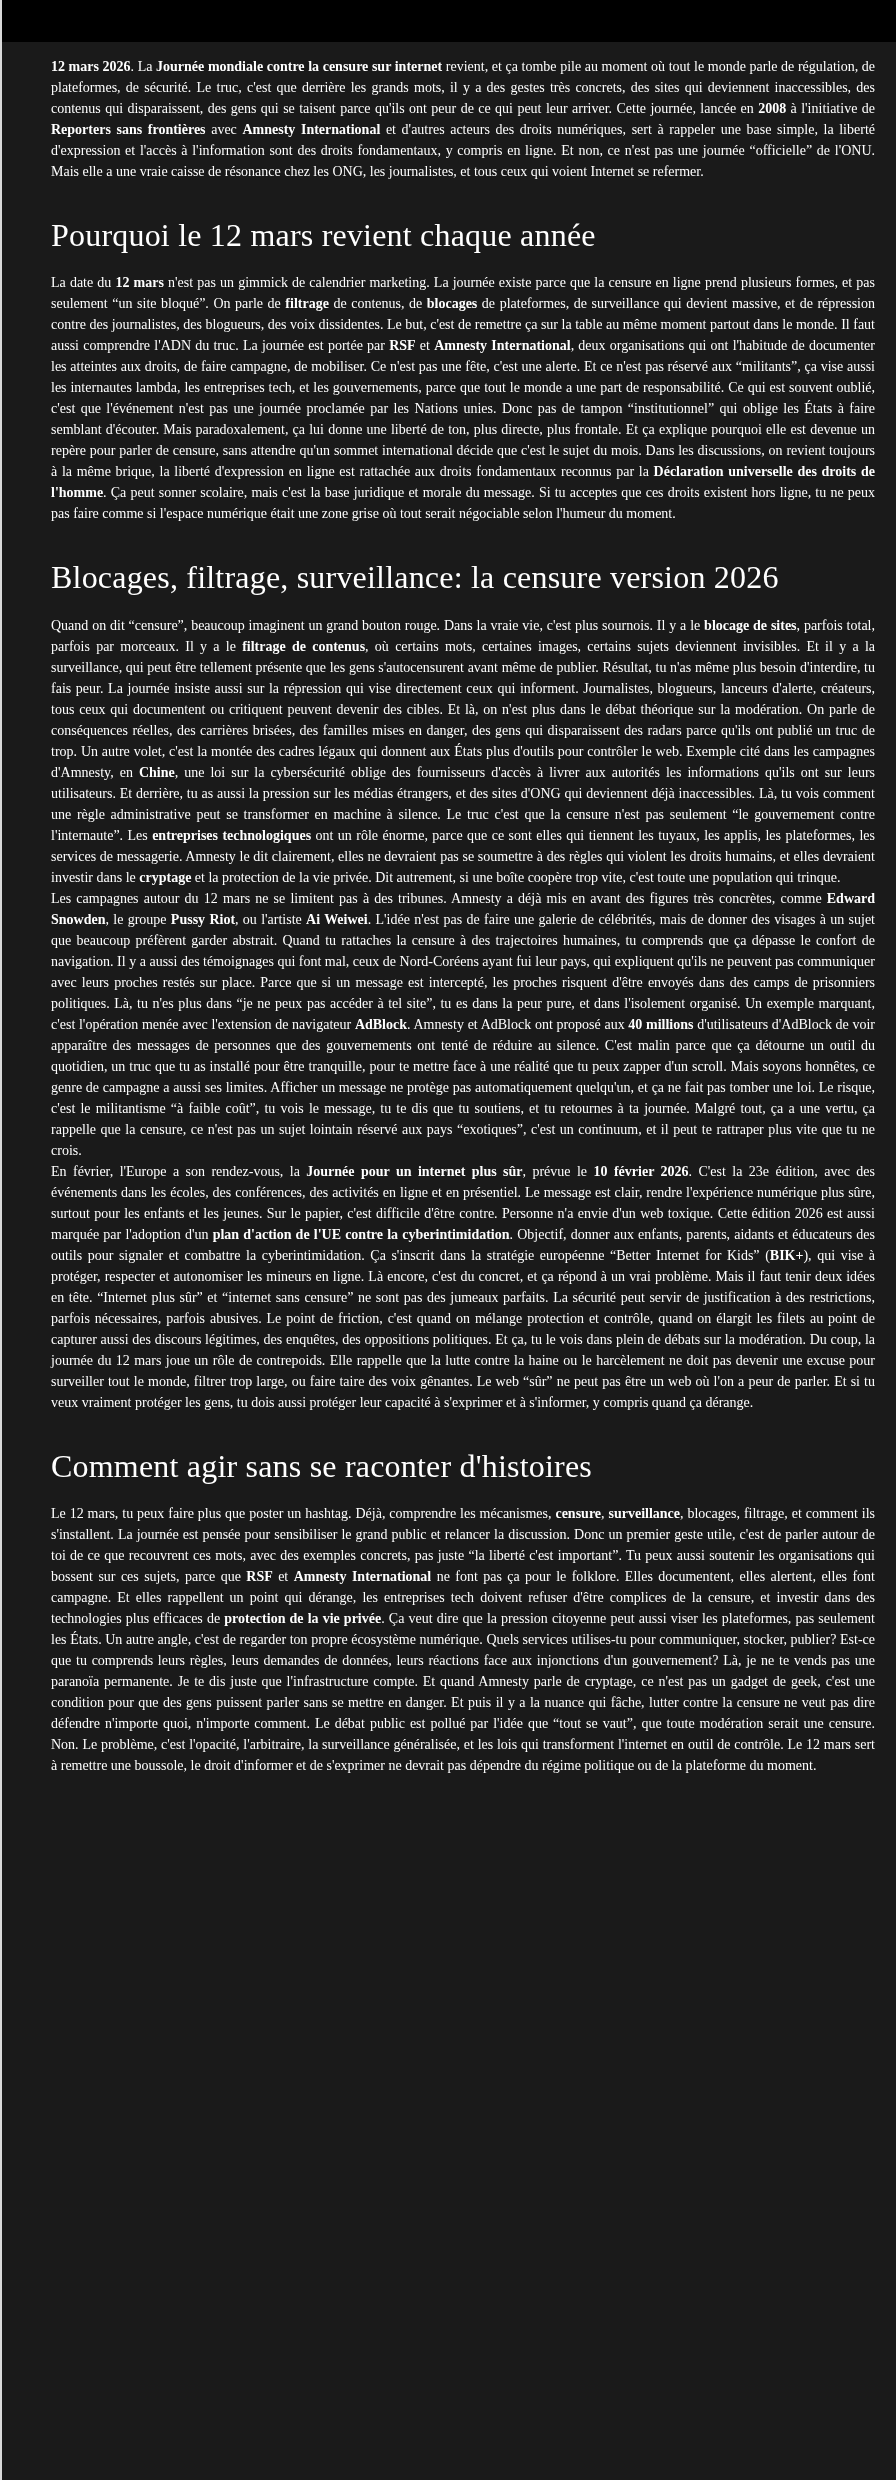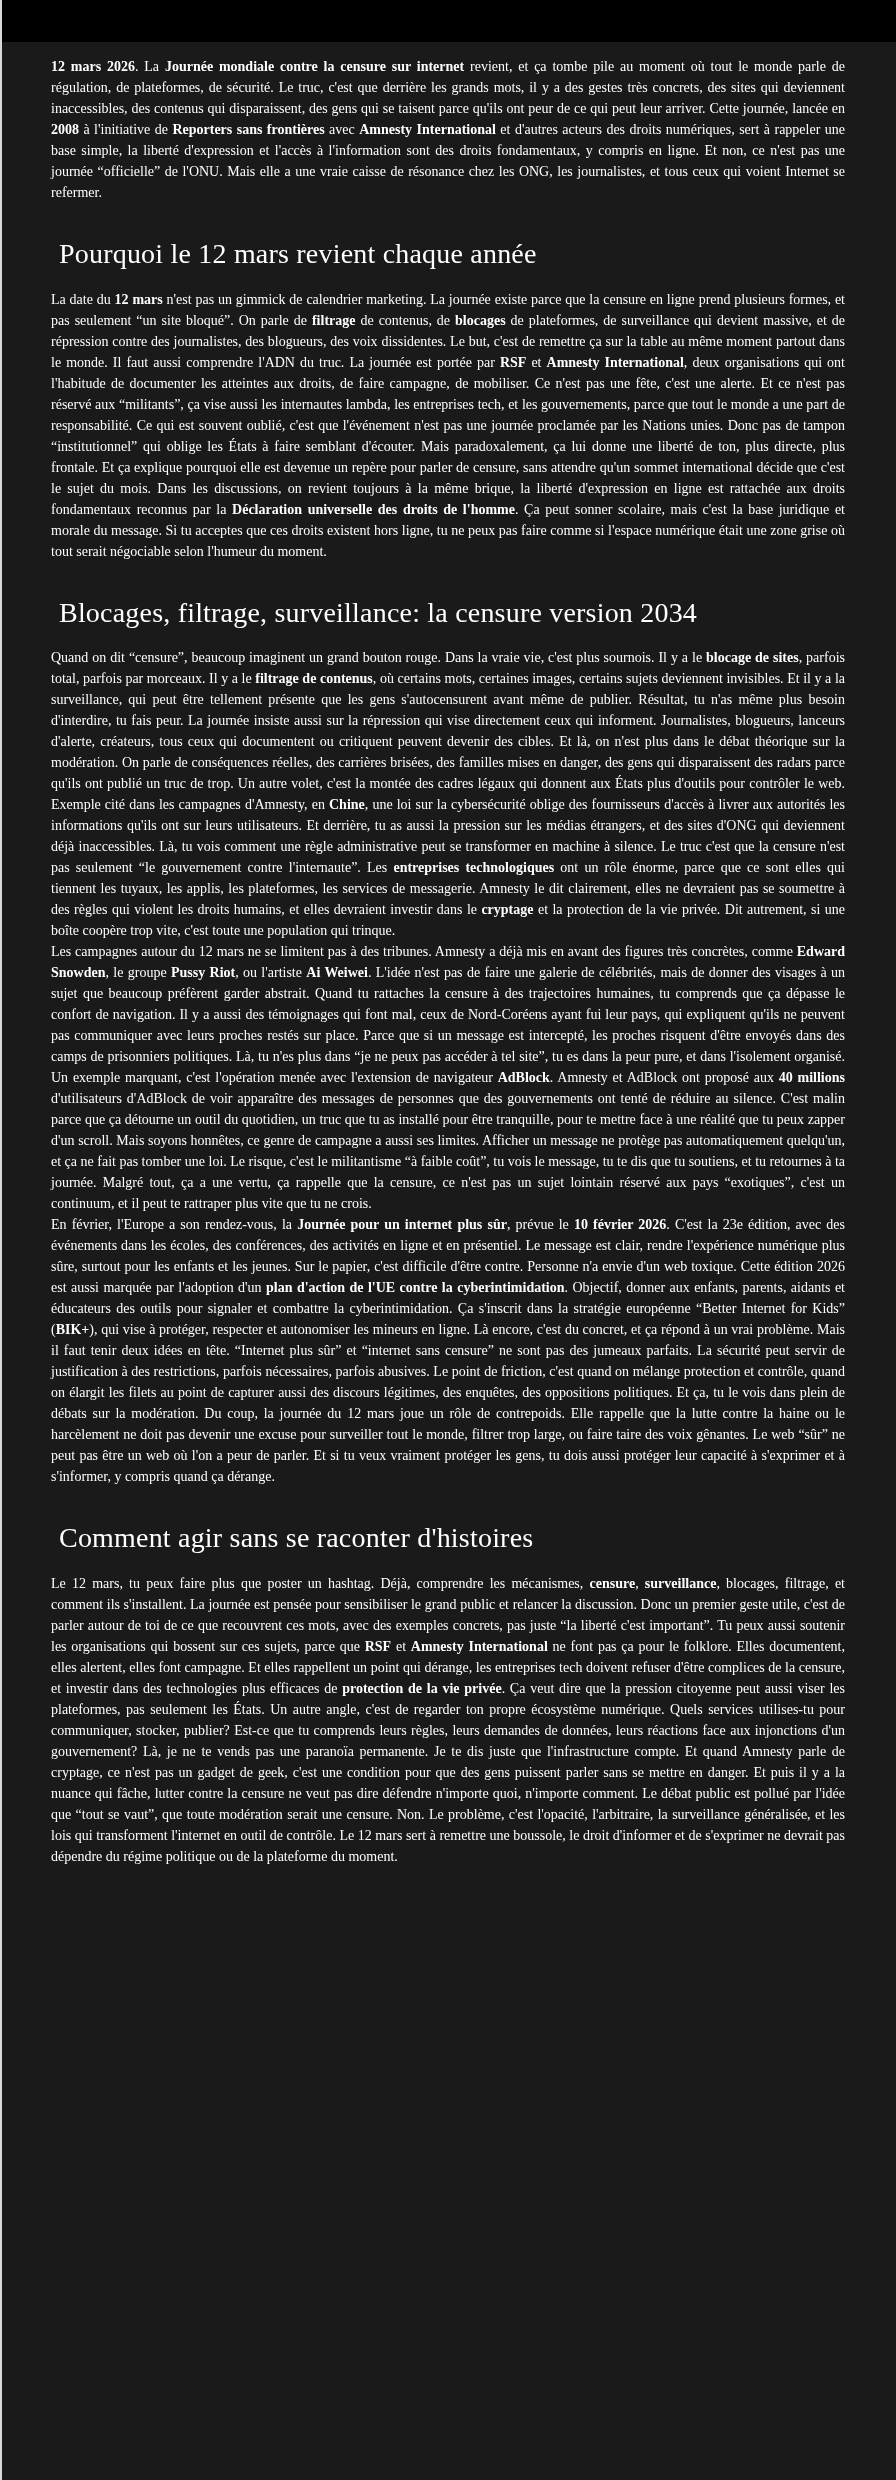--- a/index.html
+++ b/index.html
@@ -11,41 +11,41 @@
   html,body{margin:0;padding:0;}
   body{
     width:896px;
     min-height:2480px;
     background:var(--bg);
     font-family:"Liberation Serif","DejaVu Serif",serif;
   }
   .page{position:relative;width:896px;min-height:2480px;background:var(--bg);overflow:hidden;}
   .top-bar{width:100%;height:42px;background:var(--topbar);}
   .left-edge-line{position:absolute;top:0;left:0;width:2px;height:100%;background:var(--edge);z-index:5;}
-  .content{padding:14px 51px 90px 51px;color:var(--text);}
+  .content{padding:14px 21px 90px 51px;color:var(--text);}
   .paragraph{font-size:14px;line-height:1.5;text-align:justify;margin:0;color:var(--text);}
   .paragraph b{font-weight:700;}
-  .section-heading{font-size:28px;font-weight:400;line-height:1.2;margin:34px 0 18px 8px;color:var(--text);letter-spacing:0.2px;}
+  .section-heading{font-size:32px;font-weight:400;line-height:1.2;margin:34px 0 18px 0;color:var(--text);letter-spacing:0.2px;}
 </style>
 </head>
 <body>
 
 <div class="page">
   <div class="top-bar"></div>
   <div class="left-edge-line"></div>
   <main class="content">
     <p class="paragraph intro"><b>12 mars 2026</b><span>. La </span><b>Journée mondiale contre la censure sur internet</b><span> revient, et ça tombe pile au moment où tout le monde parle de régulation, de plateformes, de sécurité. Le truc, c'est que derrière les grands mots, il y a des gestes très concrets, des sites qui deviennent inaccessibles, des contenus qui disparaissent, des gens qui se taisent parce qu'ils ont peur de ce qui peut leur arriver. Cette journée, lancée en </span><b>2008</b><span> à l'initiative de </span><b>Reporters sans frontières</b><span> avec </span><b>Amnesty International</b><span> et d'autres acteurs des droits numériques, sert à rappeler une base simple, la liberté d'expression et l'accès à l'information sont des droits fondamentaux, y compris en ligne. Et non, ce n'est pas une journée “officielle” de l'ONU. Mais elle a une vraie caisse de résonance chez les ONG, les journalistes, et tous ceux qui voient Internet se refermer.</span></p>
     <div id="sections">
   <section class="section">
     <h2 class="section-heading">Pourquoi le 12 mars revient chaque année</h2>
     <p class="paragraph section-paragraph"><span>La date du </span><b>12 mars</b><span> n'est pas un gimmick de calendrier marketing. La journée existe parce que la censure en ligne prend plusieurs formes, et pas seulement “un site bloqué”. On parle de </span><b>filtrage</b><span> de contenus, de </span><b>blocages</b><span> de plateformes, de surveillance qui devient massive, et de répression contre des journalistes, des blogueurs, des voix dissidentes. Le but, c'est de remettre ça sur la table au même moment partout dans le monde. Il faut aussi comprendre l'ADN du truc. La journée est portée par </span><b>RSF</b><span> et </span><b>Amnesty International</b><span>, deux organisations qui ont l'habitude de documenter les atteintes aux droits, de faire campagne, de mobiliser. Ce n'est pas une fête, c'est une alerte. Et ce n'est pas réservé aux “militants”, ça vise aussi les internautes lambda, les entreprises tech, et les gouvernements, parce que tout le monde a une part de responsabilité. Ce qui est souvent oublié, c'est que l'événement n'est pas une journée proclamée par les Nations unies. Donc pas de tampon “institutionnel” qui oblige les États à faire semblant d'écouter. Mais paradoxalement, ça lui donne une liberté de ton, plus directe, plus frontale. Et ça explique pourquoi elle est devenue un repère pour parler de censure, sans attendre qu'un sommet international décide que c'est le sujet du mois. Dans les discussions, on revient toujours à la même brique, la liberté d'expression en ligne est rattachée aux droits fondamentaux reconnus par la </span><b>Déclaration universelle des droits de l'homme</b><span>. Ça peut sonner scolaire, mais c'est la base juridique et morale du message. Si tu acceptes que ces droits existent hors ligne, tu ne peux pas faire comme si l'espace numérique était une zone grise où tout serait négociable selon l'humeur du moment.</span></p>
   </section>
 
   <section class="section">
-    <h2 class="section-heading">Blocages, filtrage, surveillance: la censure version 2034</h2>
+    <h2 class="section-heading">Blocages, filtrage, surveillance: la censure version 2026</h2>
     <p class="paragraph section-paragraph"><span>Quand on dit “censure”, beaucoup imaginent un grand bouton rouge. Dans la vraie vie, c'est plus sournois. Il y a le </span><b>blocage de sites</b><span>, parfois total, parfois par morceaux. Il y a le </span><b>filtrage de contenus</b><span>, où certains mots, certaines images, certains sujets deviennent invisibles. Et il y a la surveillance, qui peut être tellement présente que les gens s'autocensurent avant même de publier. Résultat, tu n'as même plus besoin d'interdire, tu fais peur. La journée insiste aussi sur la répression qui vise directement ceux qui informent. Journalistes, blogueurs, lanceurs d'alerte, créateurs, tous ceux qui documentent ou critiquent peuvent devenir des cibles. Et là, on n'est plus dans le débat théorique sur la modération. On parle de conséquences réelles, des carrières brisées, des familles mises en danger, des gens qui disparaissent des radars parce qu'ils ont publié un truc de trop. Un autre volet, c'est la montée des cadres légaux qui donnent aux États plus d'outils pour contrôler le web. Exemple cité dans les campagnes d'Amnesty, en </span><b>Chine</b><span>, une loi sur la cybersécurité oblige des fournisseurs d'accès à livrer aux autorités les informations qu'ils ont sur leurs utilisateurs. Et derrière, tu as aussi la pression sur les médias étrangers, et des sites d'ONG qui deviennent déjà inaccessibles. Là, tu vois comment une règle administrative peut se transformer en machine à silence. Le truc c'est que la censure n'est pas seulement “le gouvernement contre l'internaute”. Les </span><b>entreprises technologiques</b><span> ont un rôle énorme, parce que ce sont elles qui tiennent les tuyaux, les applis, les plateformes, les services de messagerie. Amnesty le dit clairement, elles ne devraient pas se soumettre à des règles qui violent les droits humains, et elles devraient investir dans le </span><b>cryptage</b><span> et la protection de la vie privée. Dit autrement, si une boîte coopère trop vite, c'est toute une population qui trinque.</span></p>
   </section>
 
   <section class="section">
     <p class="paragraph section-paragraph"><span>Les campagnes autour du 12 mars ne se limitent pas à des tribunes. Amnesty a déjà mis en avant des figures très concrètes, comme </span><b>Edward Snowden</b><span>, le groupe </span><b>Pussy Riot</b><span>, ou l'artiste </span><b>Ai Weiwei</b><span>. L'idée n'est pas de faire une galerie de célébrités, mais de donner des visages à un sujet que beaucoup préfèrent garder abstrait. Quand tu rattaches la censure à des trajectoires humaines, tu comprends que ça dépasse le confort de navigation. Il y a aussi des témoignages qui font mal, ceux de Nord-Coréens ayant fui leur pays, qui expliquent qu'ils ne peuvent pas communiquer avec leurs proches restés sur place. Parce que si un message est intercepté, les proches risquent d'être envoyés dans des camps de prisonniers politiques. Là, tu n'es plus dans “je ne peux pas accéder à tel site”, tu es dans la peur pure, et dans l'isolement organisé. Un exemple marquant, c'est l'opération menée avec l'extension de navigateur </span><b>AdBlock</b><span>. Amnesty et AdBlock ont proposé aux </span><b>40 millions</b><span> d'utilisateurs d'AdBlock de voir apparaître des messages de personnes que des gouvernements ont tenté de réduire au silence. C'est malin parce que ça détourne un outil du quotidien, un truc que tu as installé pour être tranquille, pour te mettre face à une réalité que tu peux zapper d'un scroll. Mais soyons honnêtes, ce genre de campagne a aussi ses limites. Afficher un message ne protège pas automatiquement quelqu'un, et ça ne fait pas tomber une loi. Le risque, c'est le militantisme “à faible coût”, tu vois le message, tu te dis que tu soutiens, et tu retournes à ta journée. Malgré tout, ça a une vertu, ça rappelle que la censure, ce n'est pas un sujet lointain réservé aux pays “exotiques”, c'est un continuum, et il peut te rattraper plus vite que tu ne crois.</span></p>
   </section>
 
   <section class="section">
     <p class="paragraph section-paragraph"><span>En février, l'Europe a son rendez-vous, la </span><b>Journée pour un internet plus sûr</b><span>, prévue le </span><b>10 février 2026</b><span>. C'est la 23e édition, avec des événements dans les écoles, des conférences, des activités en ligne et en présentiel. Le message est clair, rendre l'expérience numérique plus sûre, surtout pour les enfants et les jeunes. Sur le papier, c'est difficile d'être contre. Personne n'a envie d'un web toxique. Cette édition 2026 est aussi marquée par l'adoption d'un </span><b>plan d'action de l'UE contre la cyberintimidation</b><span>. Objectif, donner aux enfants, parents, aidants et éducateurs des outils pour signaler et combattre la cyberintimidation. Ça s'inscrit dans la stratégie européenne “Better Internet for Kids” (</span><b>BIK+</b><span>), qui vise à protéger, respecter et autonomiser les mineurs en ligne. Là encore, c'est du concret, et ça répond à un vrai problème. Mais il faut tenir deux idées en tête. “Internet plus sûr” et “internet sans censure” ne sont pas des jumeaux parfaits. La sécurité peut servir de justification à des restrictions, parfois nécessaires, parfois abusives. Le point de friction, c'est quand on mélange protection et contrôle, quand on élargit les filets au point de capturer aussi des discours légitimes, des enquêtes, des oppositions politiques. Et ça, tu le vois dans plein de débats sur la modération. Du coup, la journée du 12 mars joue un rôle de contrepoids. Elle rappelle que la lutte contre la haine ou le harcèlement ne doit pas devenir une excuse pour surveiller tout le monde, filtrer trop large, ou faire taire des voix gênantes. Le web “sûr” ne peut pas être un web où l'on a peur de parler. Et si tu veux vraiment protéger les gens, tu dois aussi protéger leur capacité à s'exprimer et à s'informer, y compris quand ça dérange.</span></p>
   </section>

